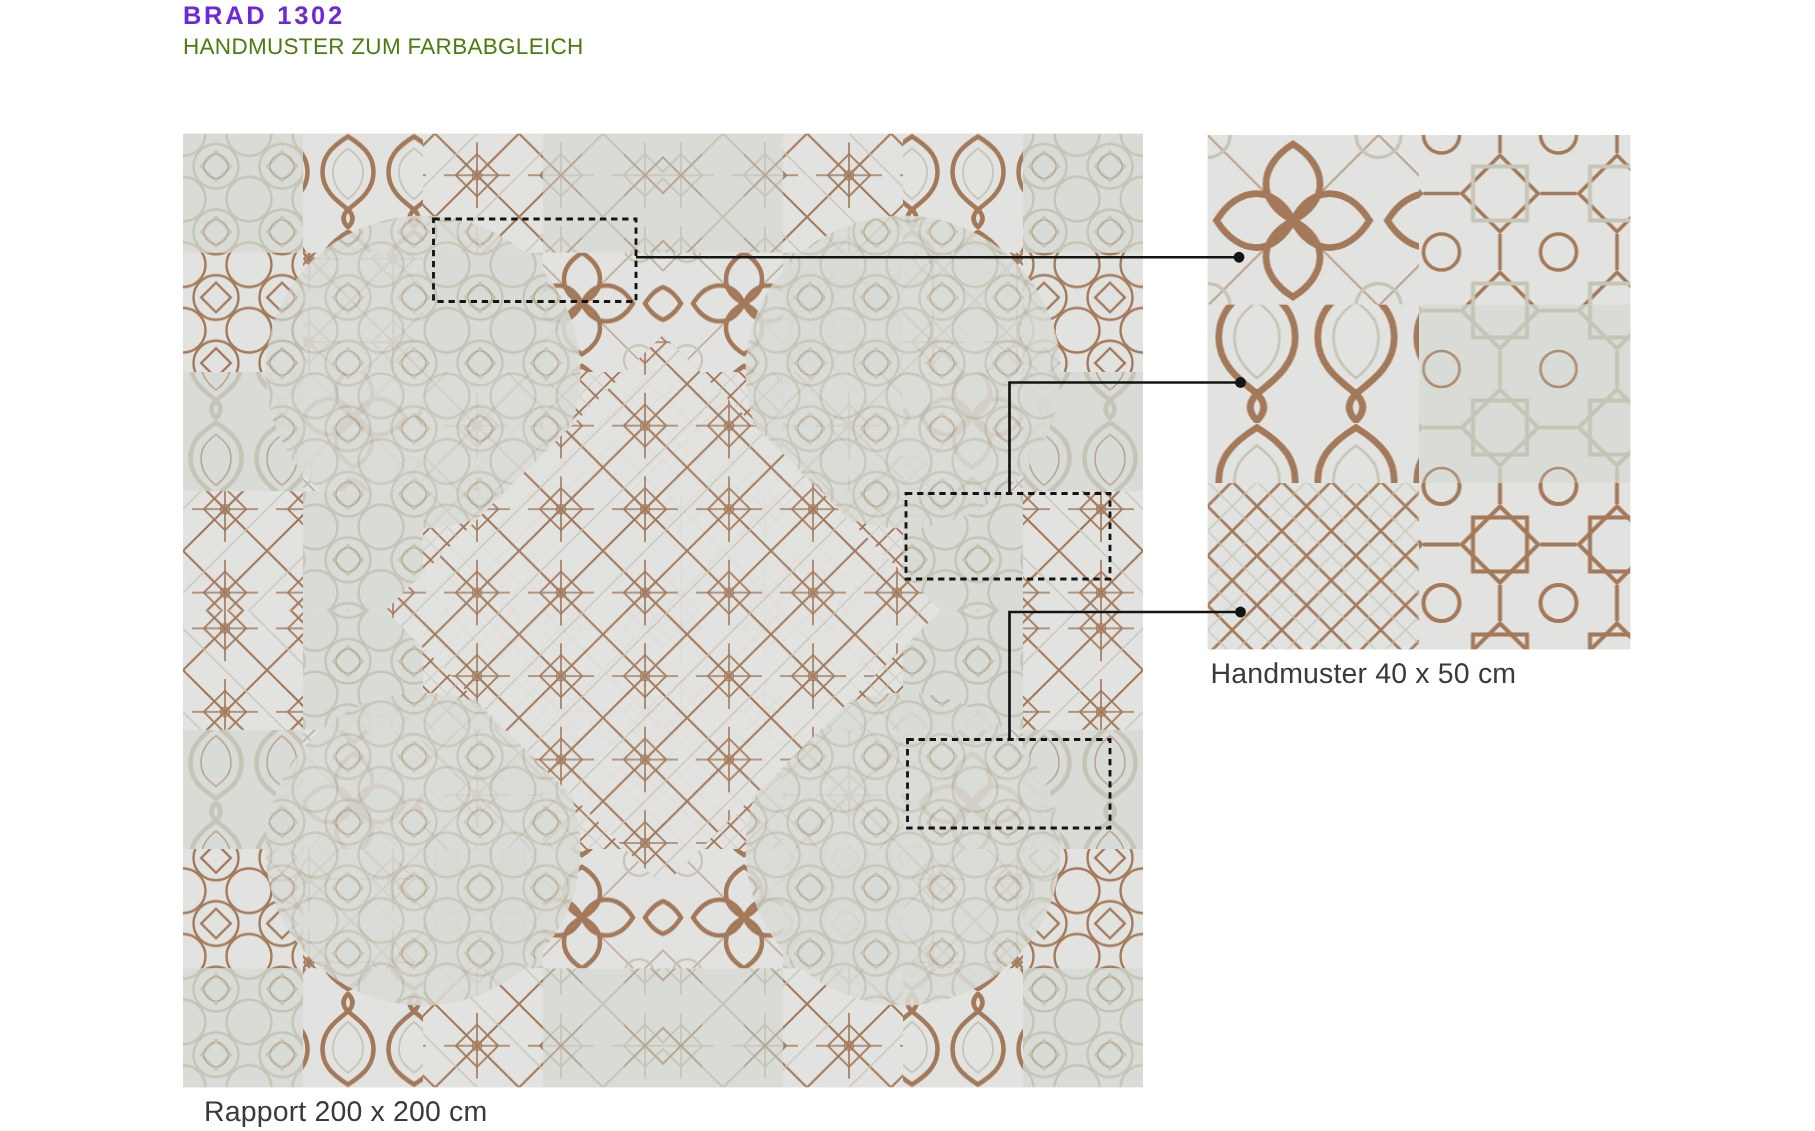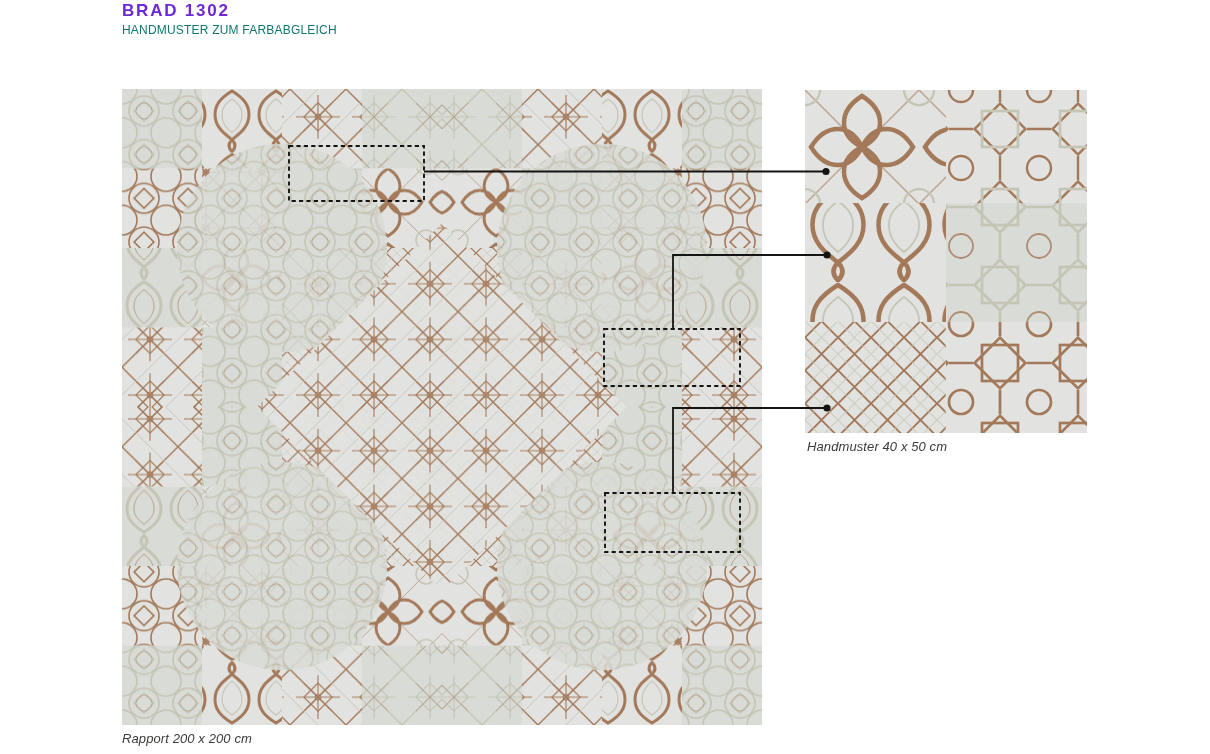--- a/index.html
+++ b/index.html
@@ -9,27 +9,27 @@
   }
   *{margin:0;padding:0;box-sizing:border-box;}
   html,body{width:1210px;height:754px;background:var(--paper);overflow:hidden;}
   body{position:relative;font-family:"Liberation Sans",sans-serif;color:var(--ink);}
   .page-title{
     position:absolute;left:122px;top:1px;
     font-size:17px;font-weight:800;letter-spacing:1.8px;color:#6d28d9;
   }
   .page-subtitle{
     position:absolute;left:122px;top:23px;
-    font-size:12px;font-weight:400;letter-spacing:.2px;color:#0f766e;
+    font-size:15px;font-weight:400;letter-spacing:.2px;color:#4d7c0f;
   }
   .fig{position:absolute;}
   .fig-rapport{left:122px;top:89px;width:640px;height:636px;}
   .fig-handmuster{left:805px;top:90px;width:282px;height:343px;}
-  .caption{position:absolute;font-size:13px;color:var(--caption-text);letter-spacing:.1px;font-style:italic;}
-  .caption-rapport{left:122px;top:731px;}
+  .caption{position:absolute;font-size:19px;color:var(--caption-text);letter-spacing:.1px;}
+  .caption-rapport{left:136px;top:731px;}
   .caption-handmuster{left:807px;top:439px;}
   .overlay{position:absolute;left:0;top:0;width:1210px;height:754px;pointer-events:none;}
   svg{display:block;}
   .defs-holder{position:absolute;width:0;height:0;overflow:hidden;}
 </style>
 </head>
 <body>
 
 <svg class="defs-holder" aria-hidden="true">
   <defs>

